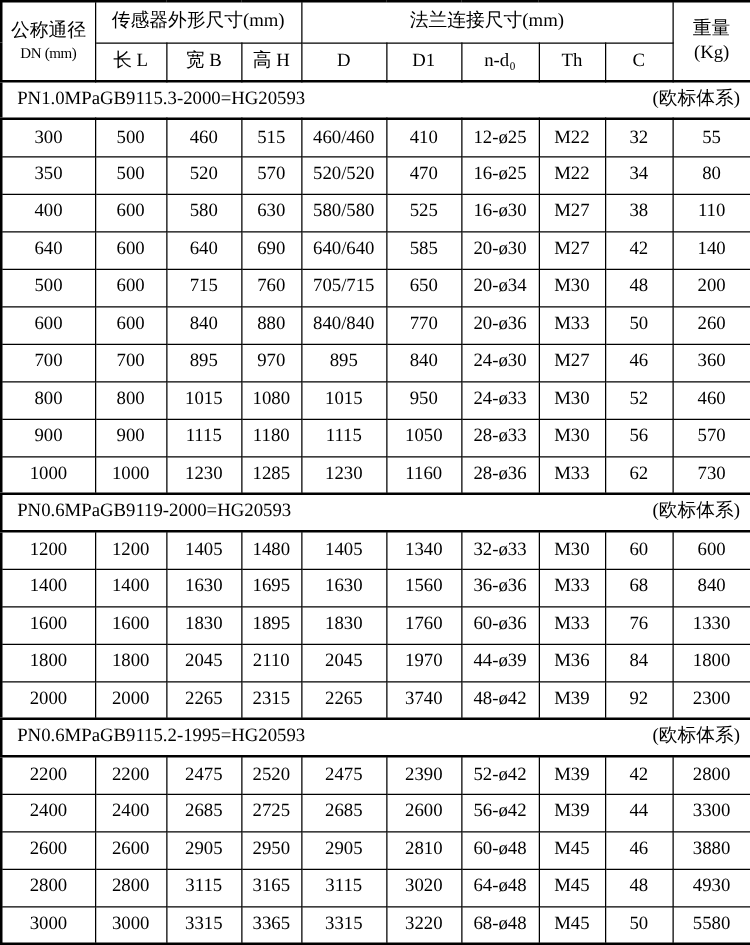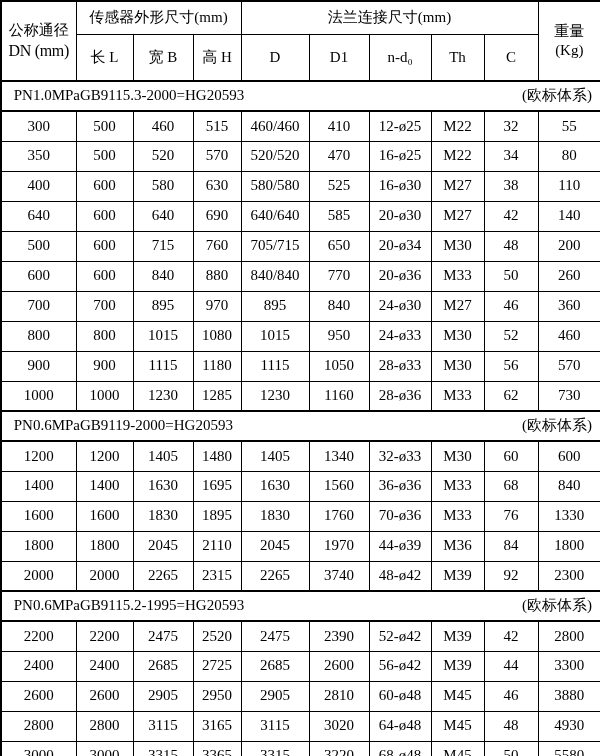--- a/index.html
+++ b/index.html
@@ -24,26 +24,26 @@
     text-align: center;
     vertical-align: middle;
     padding: 0;
     font-weight: normal;
     font-size: 15px;
     line-height: 1.15;
     overflow: hidden;
     white-space: nowrap;
   }
   tr.h1 { height: 33px; }
-  tr.h2 { height: 47px; }
+  tr.h2 { height: 31px; }
   tr.data-row { height: 30px; }
   tr.section-row { height: 30px; }
   tr.section-row td { border-top: 2px solid #000; border-bottom: 2px solid #000; }
   .dn-sub {
-    font-size: 16px;
+    font-size: 12px;
     letter-spacing: -0.3px;
     margin-top: 1px;
   }
   .two-line div { line-height: 1.25; }
   .section-inner {
     display: flex;
     align-items: center;
     padding: 0 8px;
     width: 100%;
     box-sizing: border-box;
@@ -254,21 +254,21 @@
           <td>68</td>
           <td>840</td>
         </tr>
         <tr class="data-row">
           <td>1600</td>
           <td>1600</td>
           <td>1830</td>
           <td>1895</td>
           <td>1830</td>
           <td>1760</td>
-          <td>70-ø36</td>
+          <td>60-ø36</td>
           <td>M33</td>
           <td>76</td>
           <td>1330</td>
         </tr>
         <tr class="data-row">
           <td>1800</td>
           <td>1800</td>
           <td>2045</td>
           <td>2110</td>
           <td>2045</td>

